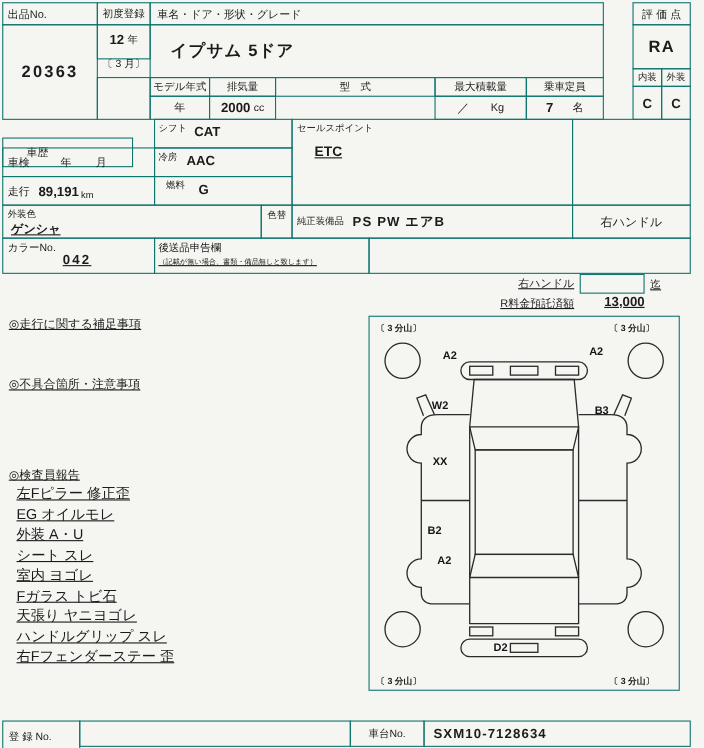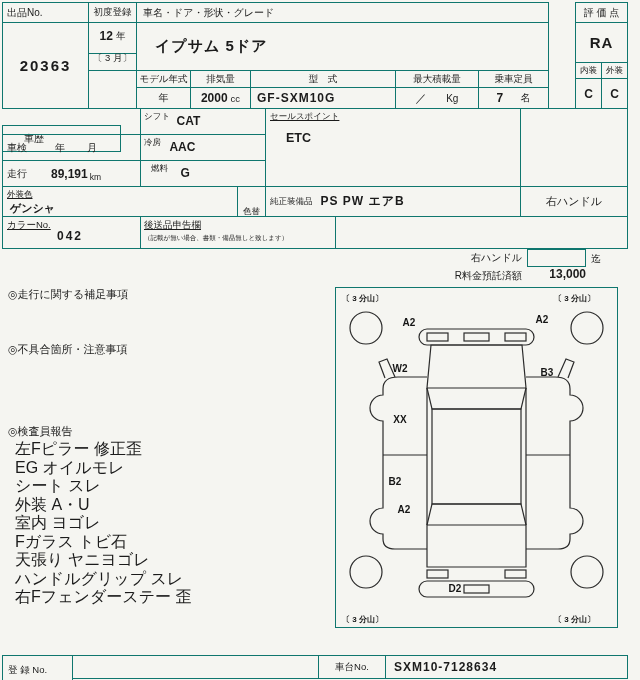--- a/index.html
+++ b/index.html
@@ -4,33 +4,33 @@
 <style>
   * { margin:0; padding:0; box-sizing:border-box; }
   html,body { width:640px; height:680px; }
   body {
     background:#e9e9e5;
     font-family:"Liberation Sans","DejaVu Sans",sans-serif;
     color:#1b1b1b;
   }
   .sheet { position:relative; width:640px; height:680px; background:#f5f5f1; overflow:hidden; }
   .cell { position:absolute; border:1px solid #0f766e; }
-  .abs  { position:absolute; }
+  .abs  { position:absolute;text-decoration:underline; }
   .cc { display:flex; align-items:center; justify-content:center; text-align:left; }
   .cl { display:flex; align-items:center; }
   .f7  { font-size:6.5px; }
   .f8  { font-size:8.5px; }
   .f9  { font-size:9.5px; }
   .f10 { font-size:10px; }
   .f11 { font-size:11px; }
   .f12 { font-size:12px; }
   .val { font-weight:600; }
   .big { font-size:15px; font-weight:600; letter-spacing:1px; }
-  .lblTL { position:absolute; top:2px; left:4px;text-decoration:underline; }
-  .list-item { line-height:18.5px; font-size:16px; white-space:nowrap; }
+  .lblTL { position:absolute; top:2px; left:4px; }
+  .list-item { line-height:18.5px; font-size:13px; white-space:nowrap; }
   svg text { font-family:"Liberation Sans","DejaVu Sans",sans-serif; fill:#141414; }
 </style>
 </head>
 <body>
 
 <div class="sheet">
 
   <div class="cell cl f10" style="left:2px;top:2px;width:87px;height:21px;padding-left:4px">出品No.</div>
   <div class="cell cc big" style="left:2px;top:22px;width:87px;height:87px;letter-spacing:2px">20363</div>
 
@@ -58,21 +58,20 @@
   <div class="cell cc f9" style="left:190px;top:70px;width:61px;height:18px">排気量</div>
   <div class="cell cc f9" style="left:250px;top:70px;width:146px;height:18px">型　式</div>
   <div class="cell cc f9" style="left:395px;top:70px;width:84px;height:18px">最大積載量</div>
   <div class="cell cc f9" style="left:478px;top:70px;width:71px;height:18px">乗車定員</div>
 
   <div class="cell cc f10" style="left:136px;top:87px;width:55px;height:22px">年</div>
   <div class="cell cc" style="left:190px;top:87px;width:61px;height:22px">
     <span class="f12 val">2000</span>
     <span class="f9" style="margin-left:3px">cc</span>
   </div>
-  <div class="cell cl f12 val" style="left:250px;top:87px;width:146px;height:22px;padding-left:6px;letter-spacing:1px">GF-SXM10G</div>
   <div class="cell" style="left:395px;top:87px;width:84px;height:22px;display:flex;align-items:center;justify-content:space-evenly">
     <span class="f11">／</span>
     <span class="f10">Kg</span>
   </div>
   <div class="cell" style="left:478px;top:87px;width:71px;height:22px;display:flex;align-items:center;justify-content:space-evenly">
     <span class="f12 val">7</span>
     <span class="f10">名</span>
   </div>
 
   <div class="cell cl f10" style="left:2px;top:125px;width:119px;height:27px;padding-left:21px">車歴</div>
@@ -90,33 +89,33 @@
     <span class="f10">車検</span>
     <span class="f10" style="margin-left:28px;letter-spacing:6px">年　月</span>
   </div>
   <div class="cell" style="left:140px;top:134px;width:126px;height:27px;padding:2px 3px">
     <span class="f8" style="vertical-align:top">冷房</span>
     <span class="f12 val" style="margin-left:4px">AAC</span>
   </div>
 
   <div class="cell cl" style="left:2px;top:160px;width:139px;height:27px;padding-left:4px">
     <span class="f10">走行</span>
-    <span class="f12 val" style="margin-left:24px">89,191</span>
+    <span class="f12 val" style="margin-left:8px">89,191</span>
     <span class="f8" style="margin-left:2px;align-self:flex-end;padding-bottom:4px">km</span>
   </div>
   <div class="cell" style="left:140px;top:160px;width:126px;height:27px;padding:2px 10px">
     <span class="f8" style="vertical-align:top">燃料</span>
     <span class="f12 val" style="margin-left:8px">G</span>
   </div>
 
   <div class="cell" style="left:2px;top:186px;width:236px;height:31px">
     <span class="f8 lblTL">外装色</span>
     <span class="abs f11 val" style="left:7px;top:14px">ゲンシャ</span>
   </div>
-  <div class="cell f8" style="left:237px;top:186px;width:29px;height:31px;text-align:center;padding-top:19px">色替</div>
+  <div class="cell f8" style="left:237px;top:186px;width:29px;height:31px;text-align:center;padding-top:3px">色替</div>
   <div class="cell cl" style="left:265px;top:186px;width:256px;height:31px;padding-left:4px">
     <span class="f8">純正装備品</span>
     <span class="f12 val" style="margin-left:8px;letter-spacing:1px">PS PW エアB</span>
   </div>
   <div class="cell cc f11" style="left:520px;top:186px;width:108px;height:31px">右ハンドル</div>
 
   <div class="cell" style="left:2px;top:216px;width:139px;height:33px">
     <span class="f9 lblTL">カラーNo.</span>
     <span class="abs f12 val" style="left:54px;top:12px;letter-spacing:2px">042</span>
   </div>
@@ -131,22 +130,22 @@
   <div class="abs f10" style="left:591px;top:252px">迄</div>
   <div class="abs f10" style="left:380px;top:269px;width:142px;text-align:right">R料金預託済額</div>
   <div class="abs f12 val" style="left:527px;top:267px;width:59px;text-align:right">13,000</div>
 
   <div class="abs f11" style="left:8px;top:287px">◎走行に関する補足事項</div>
   <div class="abs f11" style="left:8px;top:342px">◎不具合箇所・注意事項</div>
   <div class="abs f11" style="left:8px;top:424px">◎検査員報告</div>
   <div class="abs" style="left:15px;top:440px">
     <div class="list-item">左Fピラー 修正歪</div>
     <div class="list-item">EG オイルモレ</div>
+    <div class="list-item">外装 A・U</div>
     <div class="list-item">シート スレ</div>
-    <div class="list-item">外装 A・U</div>
     <div class="list-item">室内 ヨゴレ</div>
     <div class="list-item">Fガラス トビ石</div>
     <div class="list-item">天張り ヤニヨゴレ</div>
     <div class="list-item">ハンドルグリップ スレ</div>
     <div class="list-item">右Fフェンダーステー 歪</div>
   </div>
 
   <div class="cell" style="left:335px;top:287px;width:283px;height:341px">
     <svg width="281" height="339" viewBox="0 0 281 339">
       <g fill="none" stroke="#2b2b2b" stroke-width="1.2">

